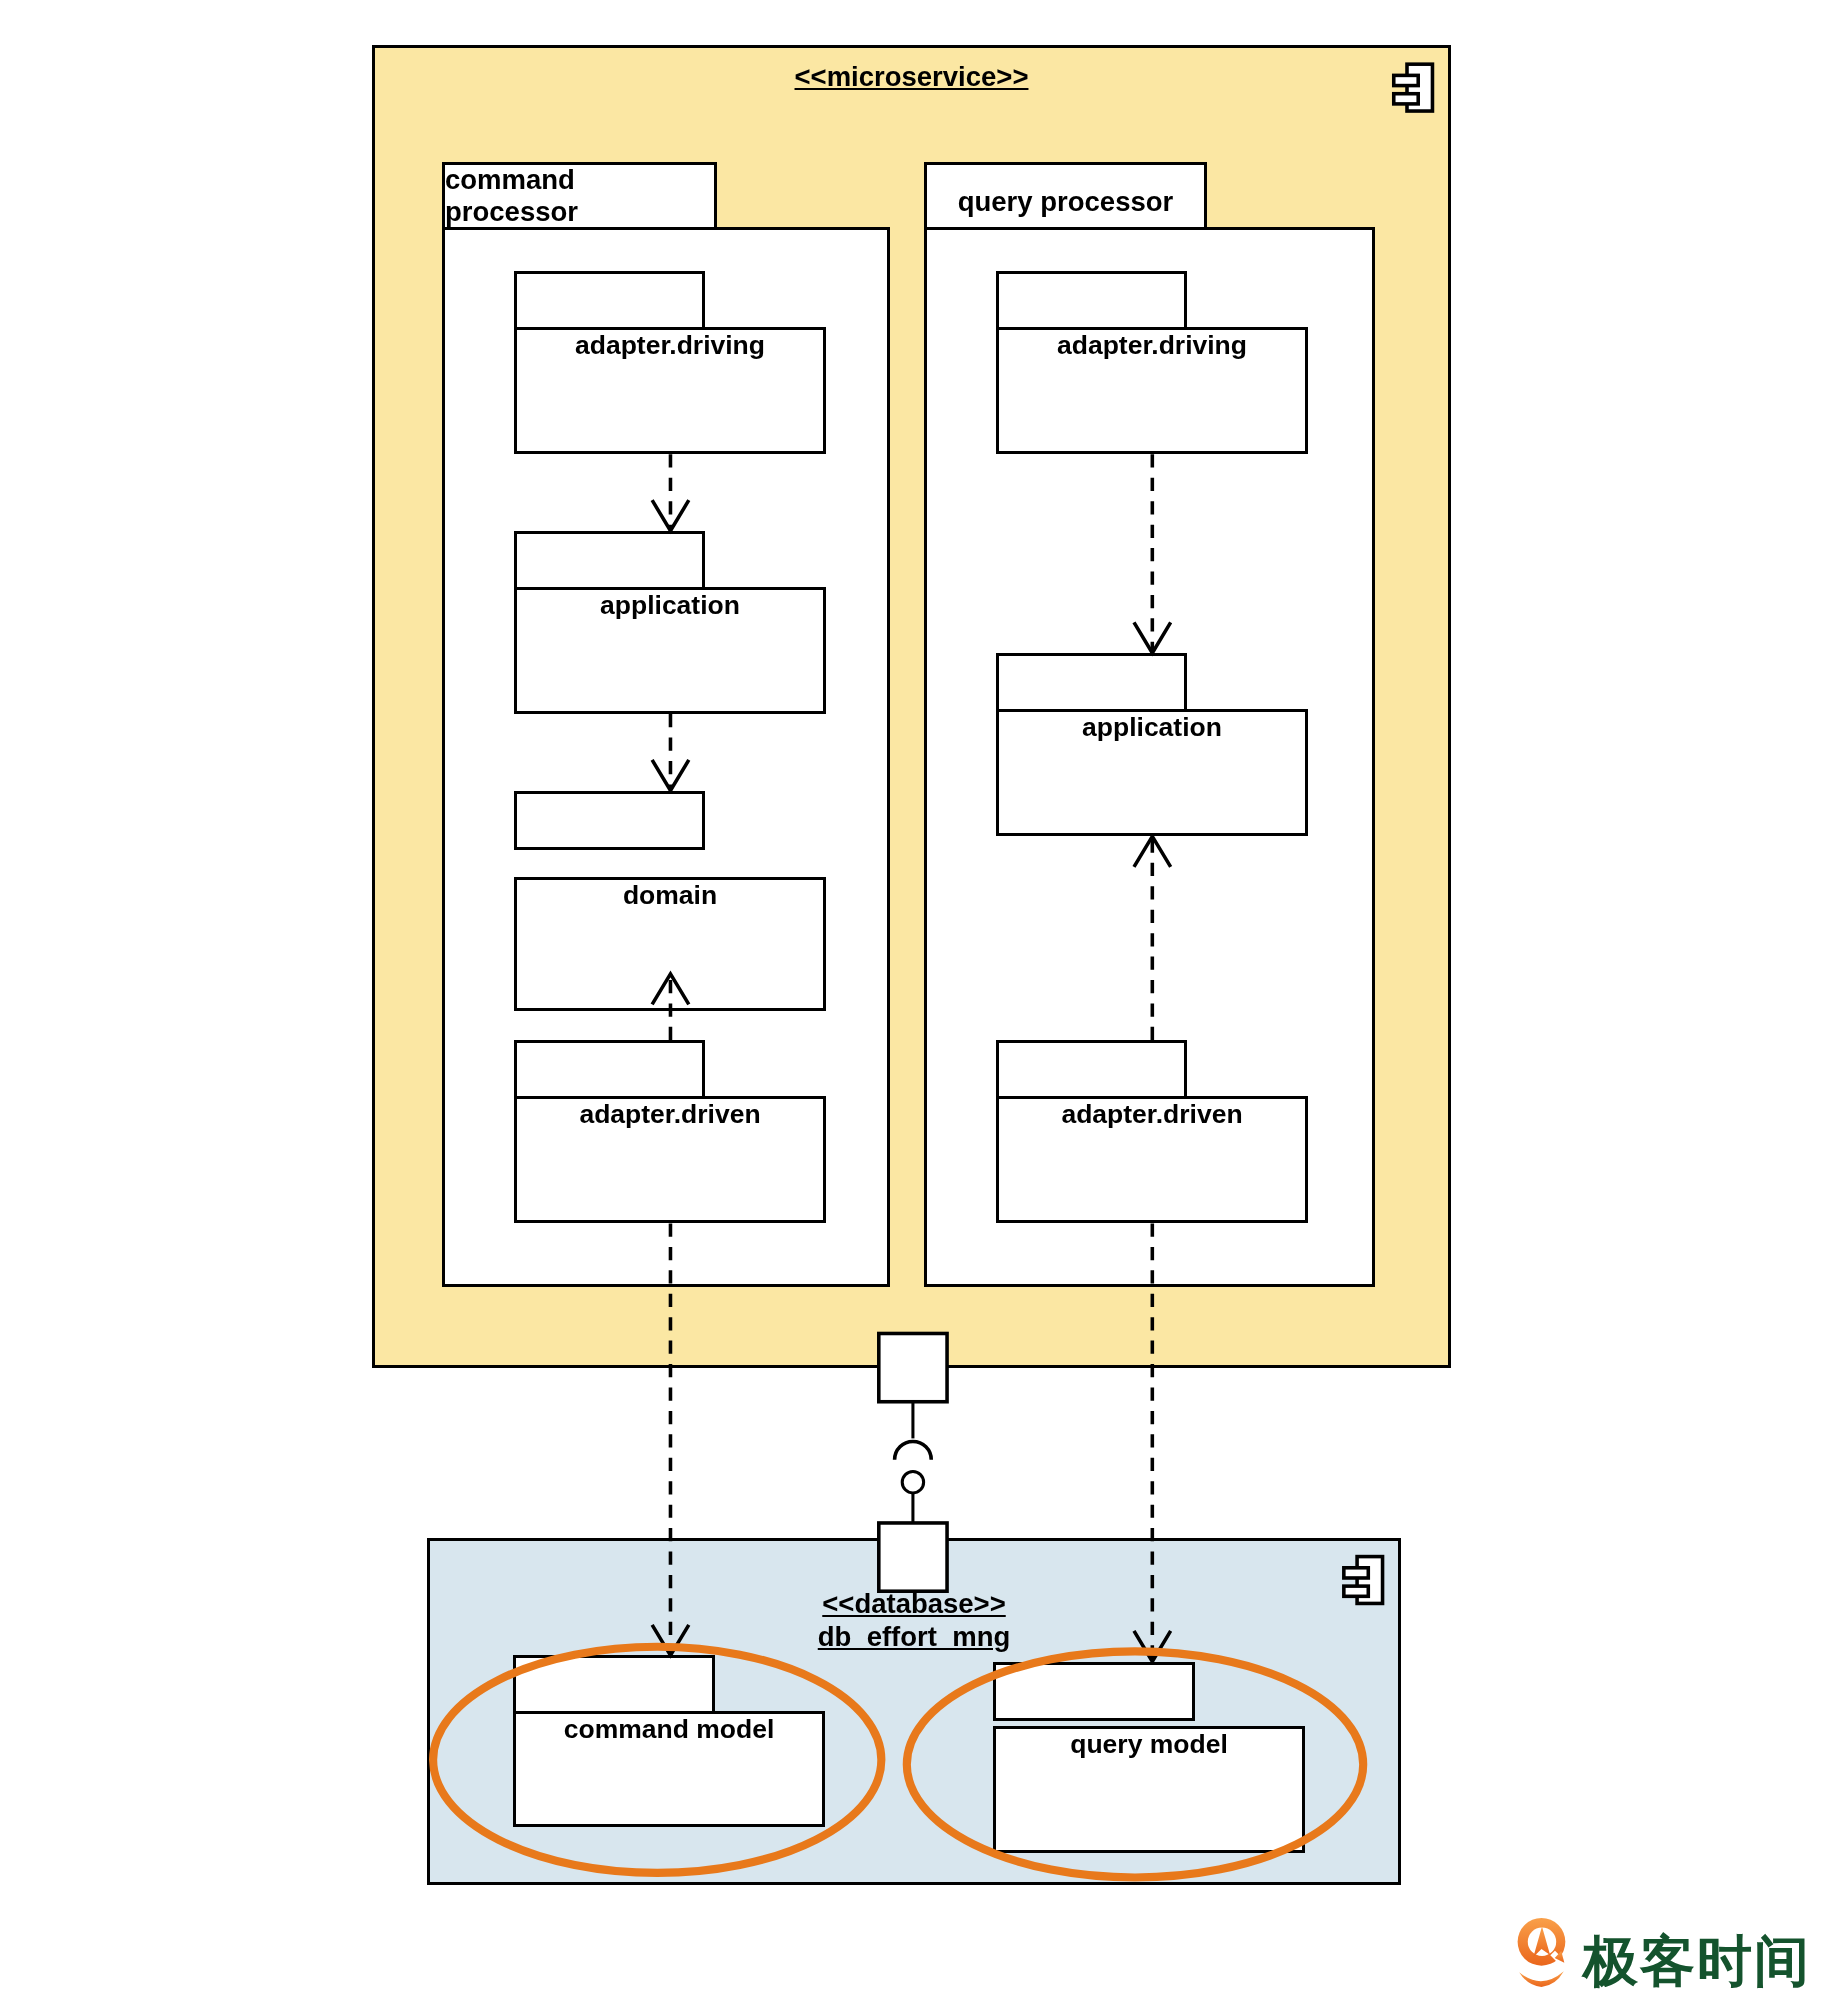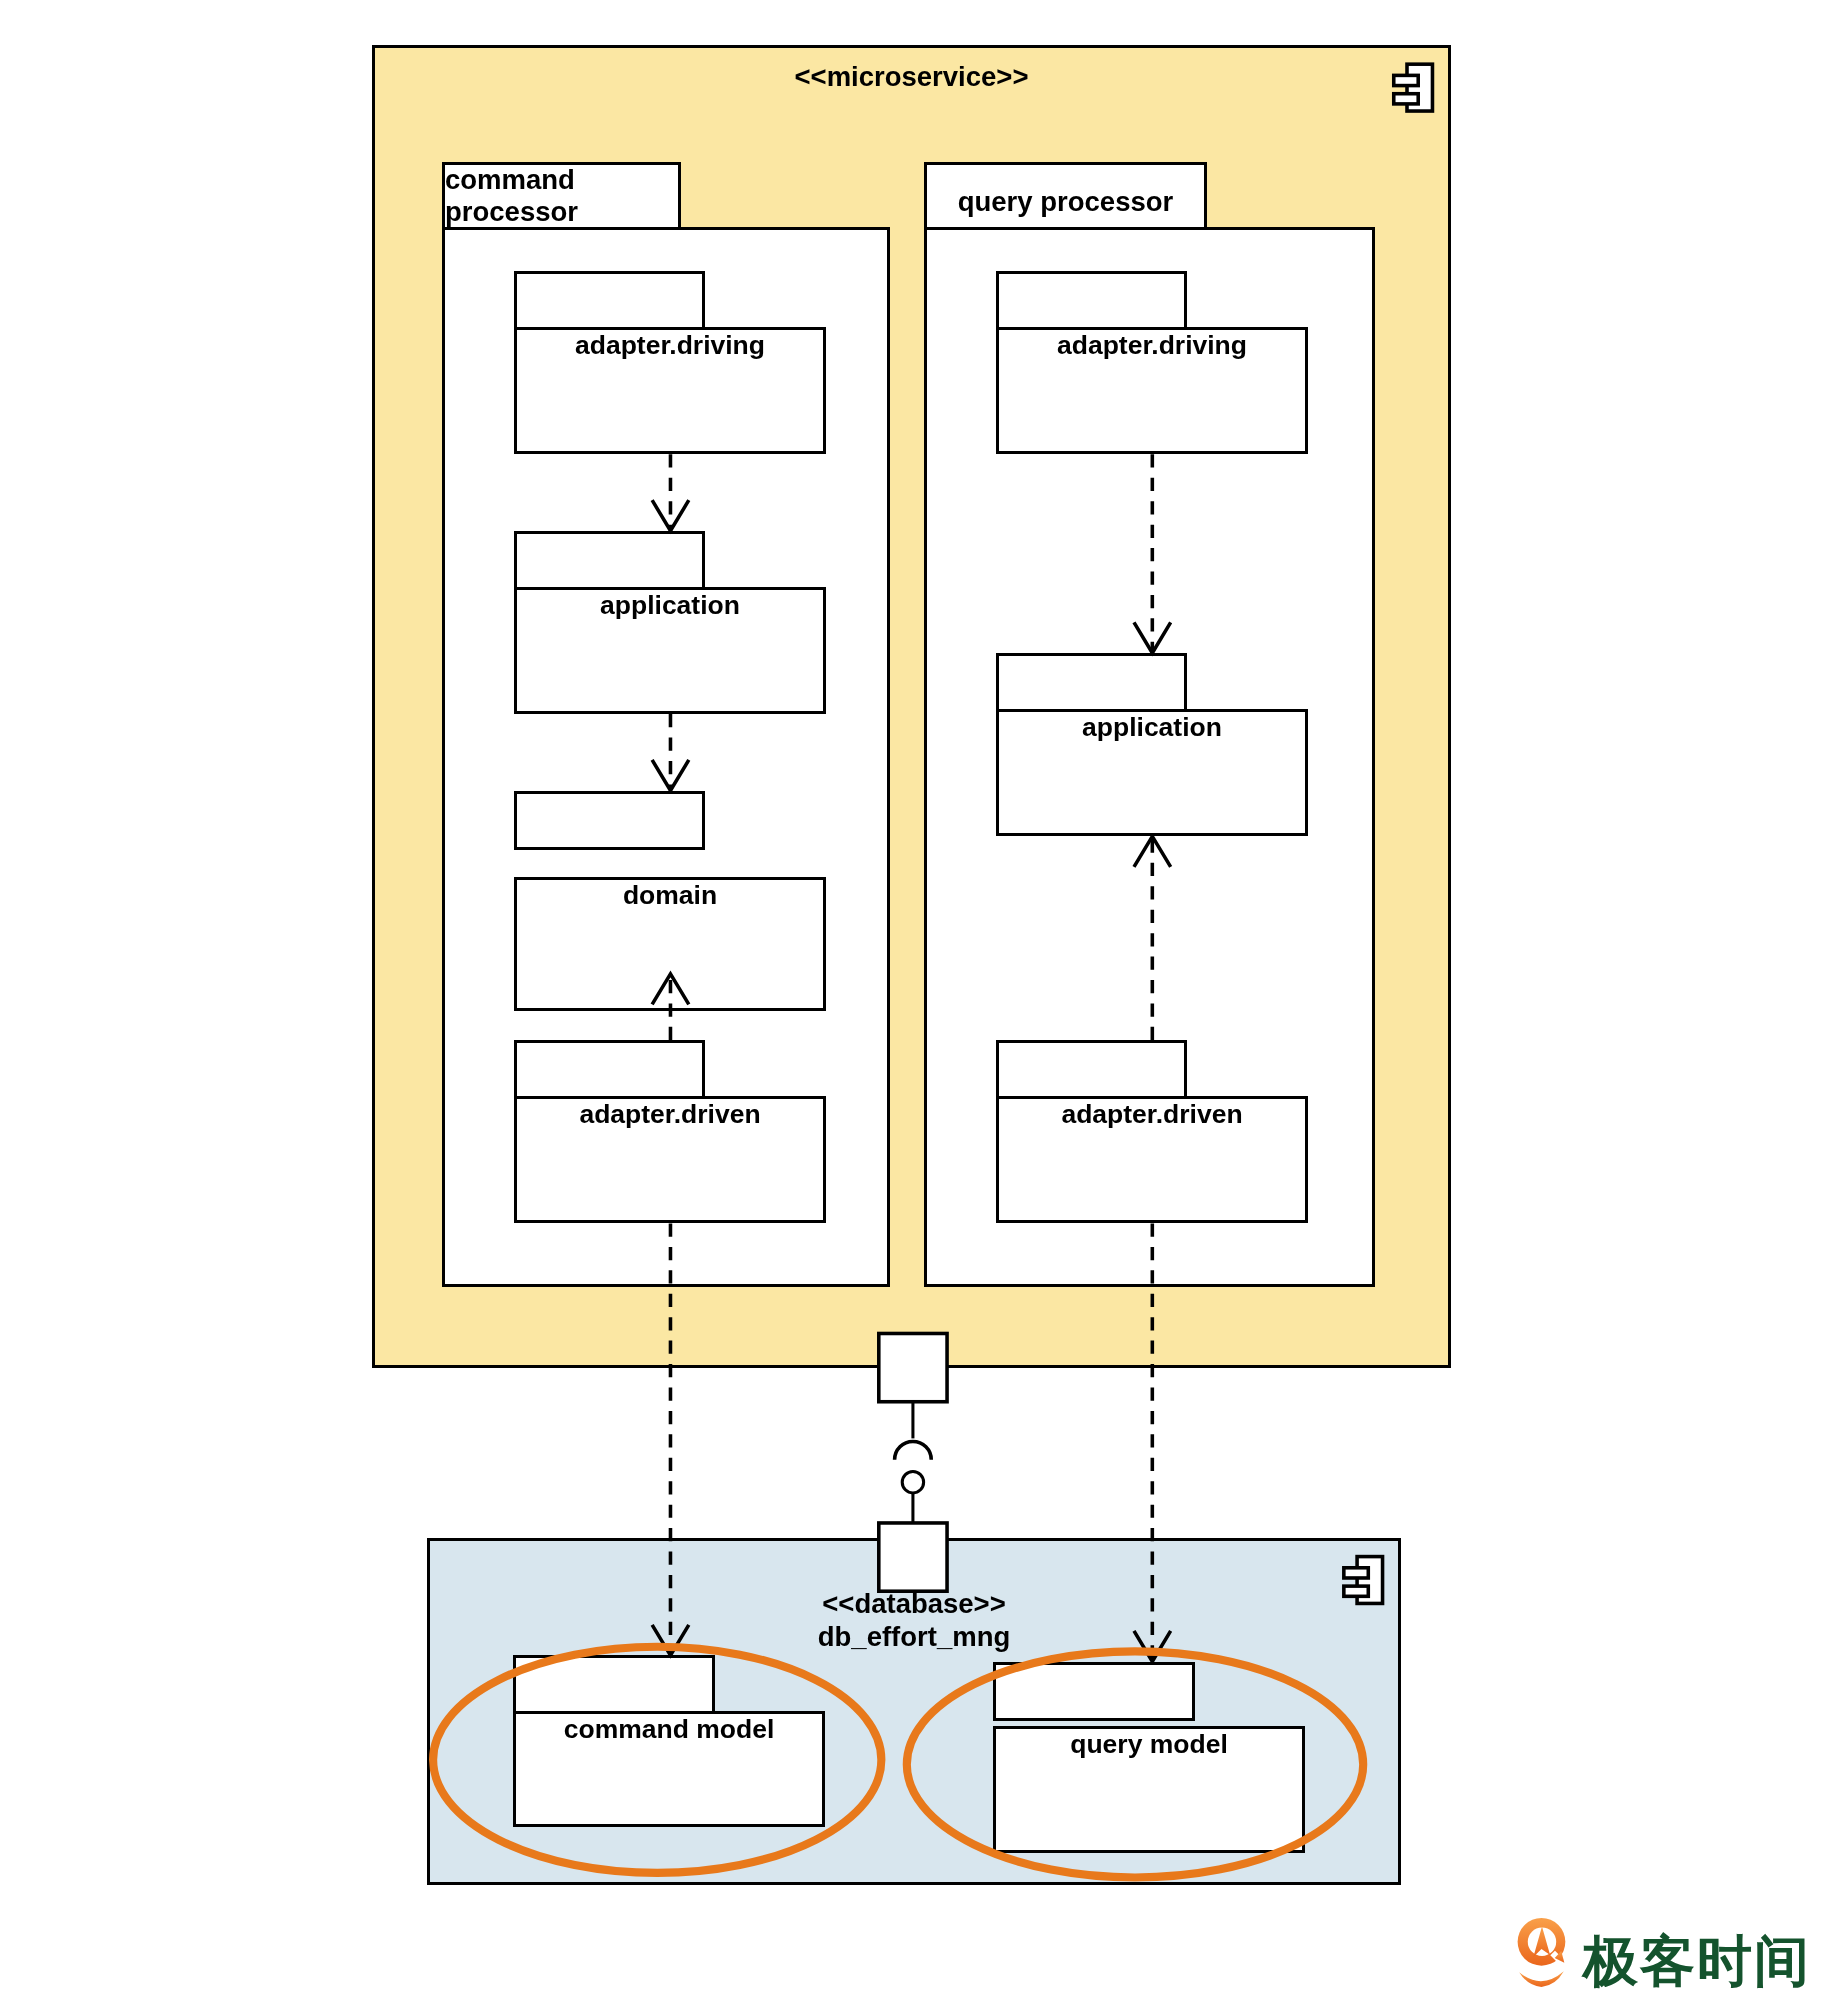--- a/index.html
+++ b/index.html
@@ -14,21 +14,21 @@
   .yellow { background: #FBE7A3; }
   .blue { background: #D8E6EE; }
   .title {
     position: absolute;
     text-align: center;
     font-weight: bold;
     font-size: 27.5px;
     line-height: 33px;
     z-index: 3;
   }
-  .title span { display: block; }
+  .title span { display: block; text-decoration: underline; }
   .proc-tab {
     position: absolute;
     background: #fff;
     border: 3.6px solid #000;
     display: flex; align-items: center; justify-content: center;
     font-weight: bold; font-size: 27.5px;
     z-index: 2;
   }
   .proc-body {
     position: absolute;
@@ -73,21 +73,21 @@
 </style>
 </head>
 <body>
 
 <div class="container yellow" style="left:372px; top:45px; width:1079px; height:1323px;"></div>
 
 <div class="title" style="left:372px; top:60px; width:1079px;">
   <span>&lt;&lt;microservice&gt;&gt;</span>
 </div>
 
-<div class="proc-tab" style="left:442px; top:162px; width:239px; height:68px;justify-content:flex-end;">
+<div class="proc-tab" style="left:442px; top:162px; width:275px; height:68px;justify-content:flex-end;">
   <span>command processor</span>
 </div>
 <div class="proc-body" style="left:442px; top:227px; width:448px; height:1060px;"></div>
 
 <div class="proc-tab" style="left:924px; top:162px; width:283px; height:80px;">
   <span>query processor</span>
 </div>
 <div class="proc-body" style="left:924px; top:227px; width:451px; height:1060px;"></div>
 
 <div class="pkg-tab" style="left:514px; top:271px; width:191px; height:59px;"></div>

